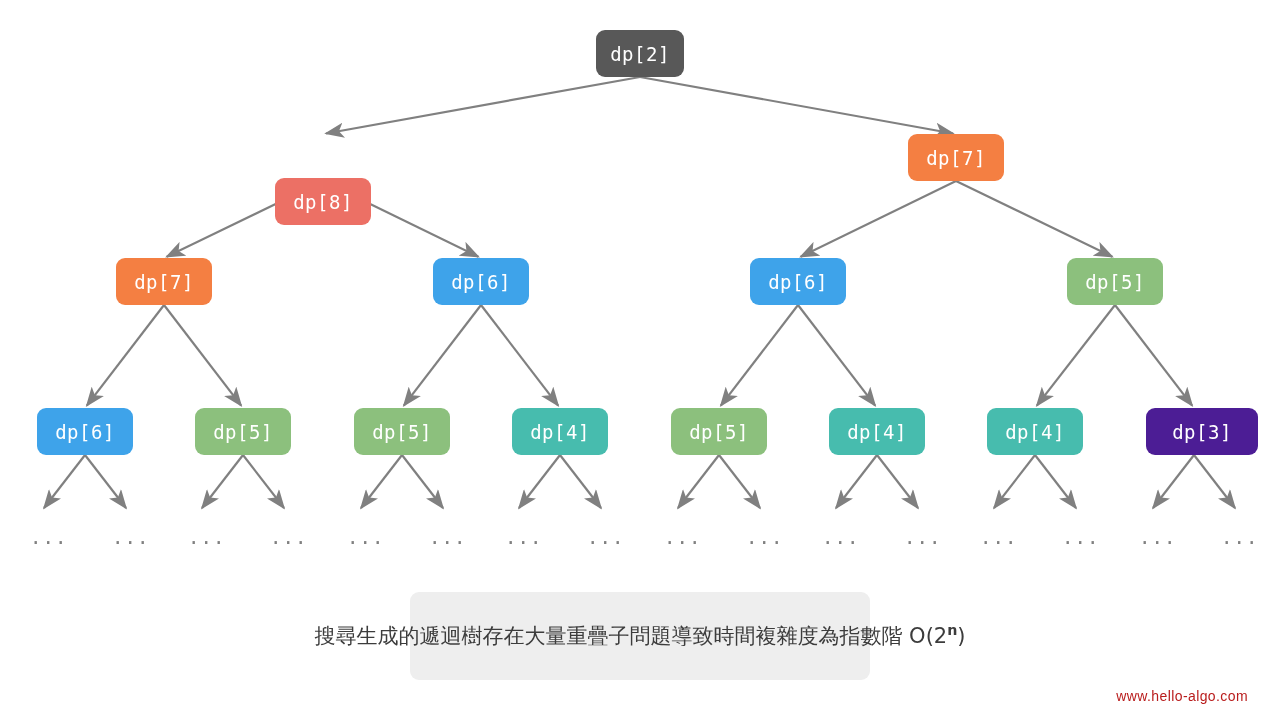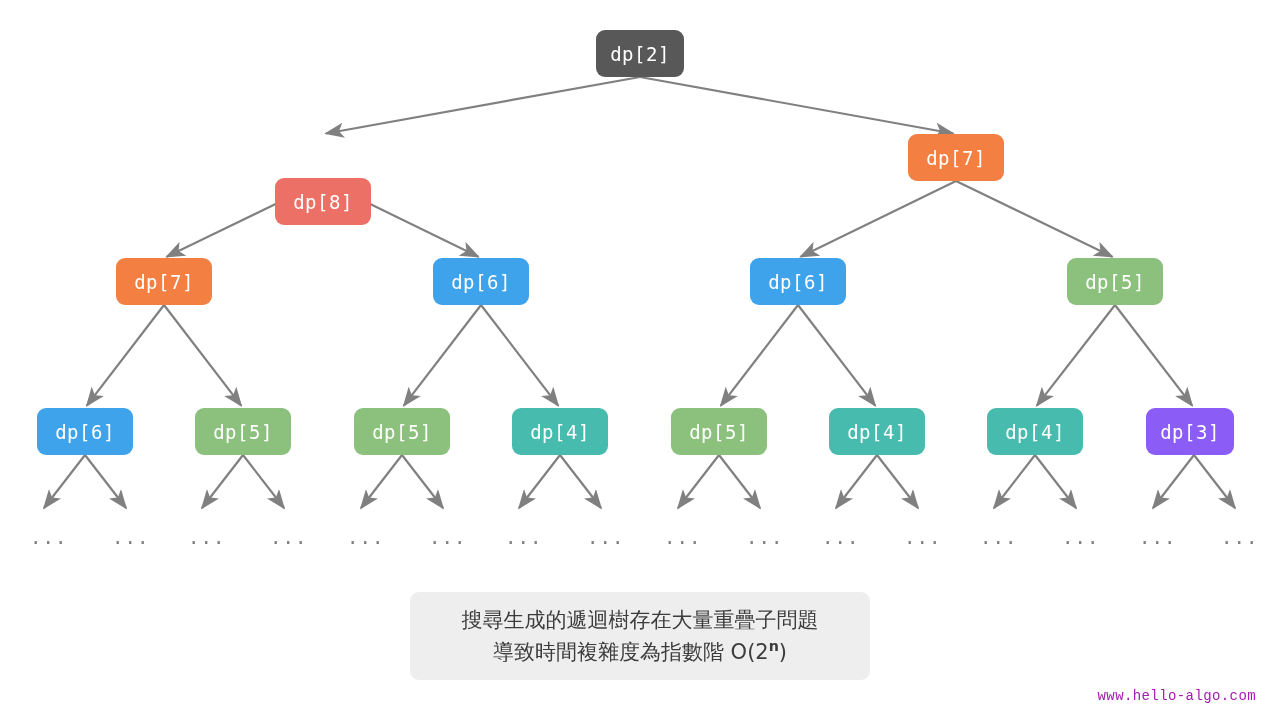--- a/index.html
+++ b/index.html
@@ -49,43 +49,43 @@
   }
   #caption-box {
     position: absolute;
     left: 410px;
     top: 592px;
     width: 460px;
     height: 88px;
     background: #eeeeee;
     border-radius: 9px;
     display: flex;
-    flex-direction: column;
+    flex-direction: row;
     align-items: center;
     justify-content: center;
     z-index: 3;
   }
   .caption-line {
     color: #3c3c3c;
     font-family: "DejaVu Sans", sans-serif;
     font-size: 21px;
     line-height: 1.45;
     white-space: nowrap;
   }
   .caption-line sup {
     font-size: 0.68em;
     font-weight: bold;
     vertical-align: super;
   }
   #watermark {
     position: absolute;
-    right: 24px;
+    right: 32px;
     bottom: 16px;
-    color: #a21caf;
-    font-family: Liberation Mono, monospace;
+    color: #b91c1c;
+    font-family: Liberation Sans, sans-serif;
     font-size: 14px;
     letter-spacing: 0.4px;
     z-index: 3;
   }
 </style>
 </head>
 <body>
 
 <div id="canvas">
 
@@ -139,21 +139,21 @@
       <div class="node" style="left: 433px; top: 258px; width: 96px; height: 47px; background: rgb(62, 163, 234);">dp[6]</div>
       <div class="node" style="left: 750px; top: 258px; width: 96px; height: 47px; background: rgb(62, 163, 234);">dp[6]</div>
       <div class="node" style="left: 1067px; top: 258px; width: 96px; height: 47px; background: rgb(140, 192, 125);">dp[5]</div>
       <div class="node" style="left: 37px; top: 408px; width: 96px; height: 47px; background: rgb(62, 163, 234);">dp[6]</div>
       <div class="node" style="left: 195px; top: 408px; width: 96px; height: 47px; background: rgb(140, 192, 125);">dp[5]</div>
       <div class="node" style="left: 354px; top: 408px; width: 96px; height: 47px; background: rgb(140, 192, 125);">dp[5]</div>
       <div class="node" style="left: 512px; top: 408px; width: 96px; height: 47px; background: rgb(71, 188, 174);">dp[4]</div>
       <div class="node" style="left: 671px; top: 408px; width: 96px; height: 47px; background: rgb(140, 192, 125);">dp[5]</div>
       <div class="node" style="left: 829px; top: 408px; width: 96px; height: 47px; background: rgb(71, 188, 174);">dp[4]</div>
       <div class="node" style="left: 987px; top: 408px; width: 96px; height: 47px; background: rgb(71, 188, 174);">dp[4]</div>
-      <div class="node" style="left: 1146px; top: 408px; width: 88px; height: 47px; background: #8b5cf6;">dp[3]</div>
+      <div class="node" style="left: 1146px; top: 408px; width: 112px; height: 47px; background: #4c1d95;">dp[3]</div>
     </div>
   <div id="ellipsis-layer">
       <div class="ellipsis" style="left: 30px; top: 528px;">...</div>
       <div class="ellipsis" style="left: 112px; top: 528px;">...</div>
       <div class="ellipsis" style="left: 188px; top: 528px;">...</div>
       <div class="ellipsis" style="left: 270px; top: 528px;">...</div>
       <div class="ellipsis" style="left: 347px; top: 528px;">...</div>
       <div class="ellipsis" style="left: 429px; top: 528px;">...</div>
       <div class="ellipsis" style="left: 505px; top: 528px;">...</div>
       <div class="ellipsis" style="left: 587px; top: 528px;">...</div>

